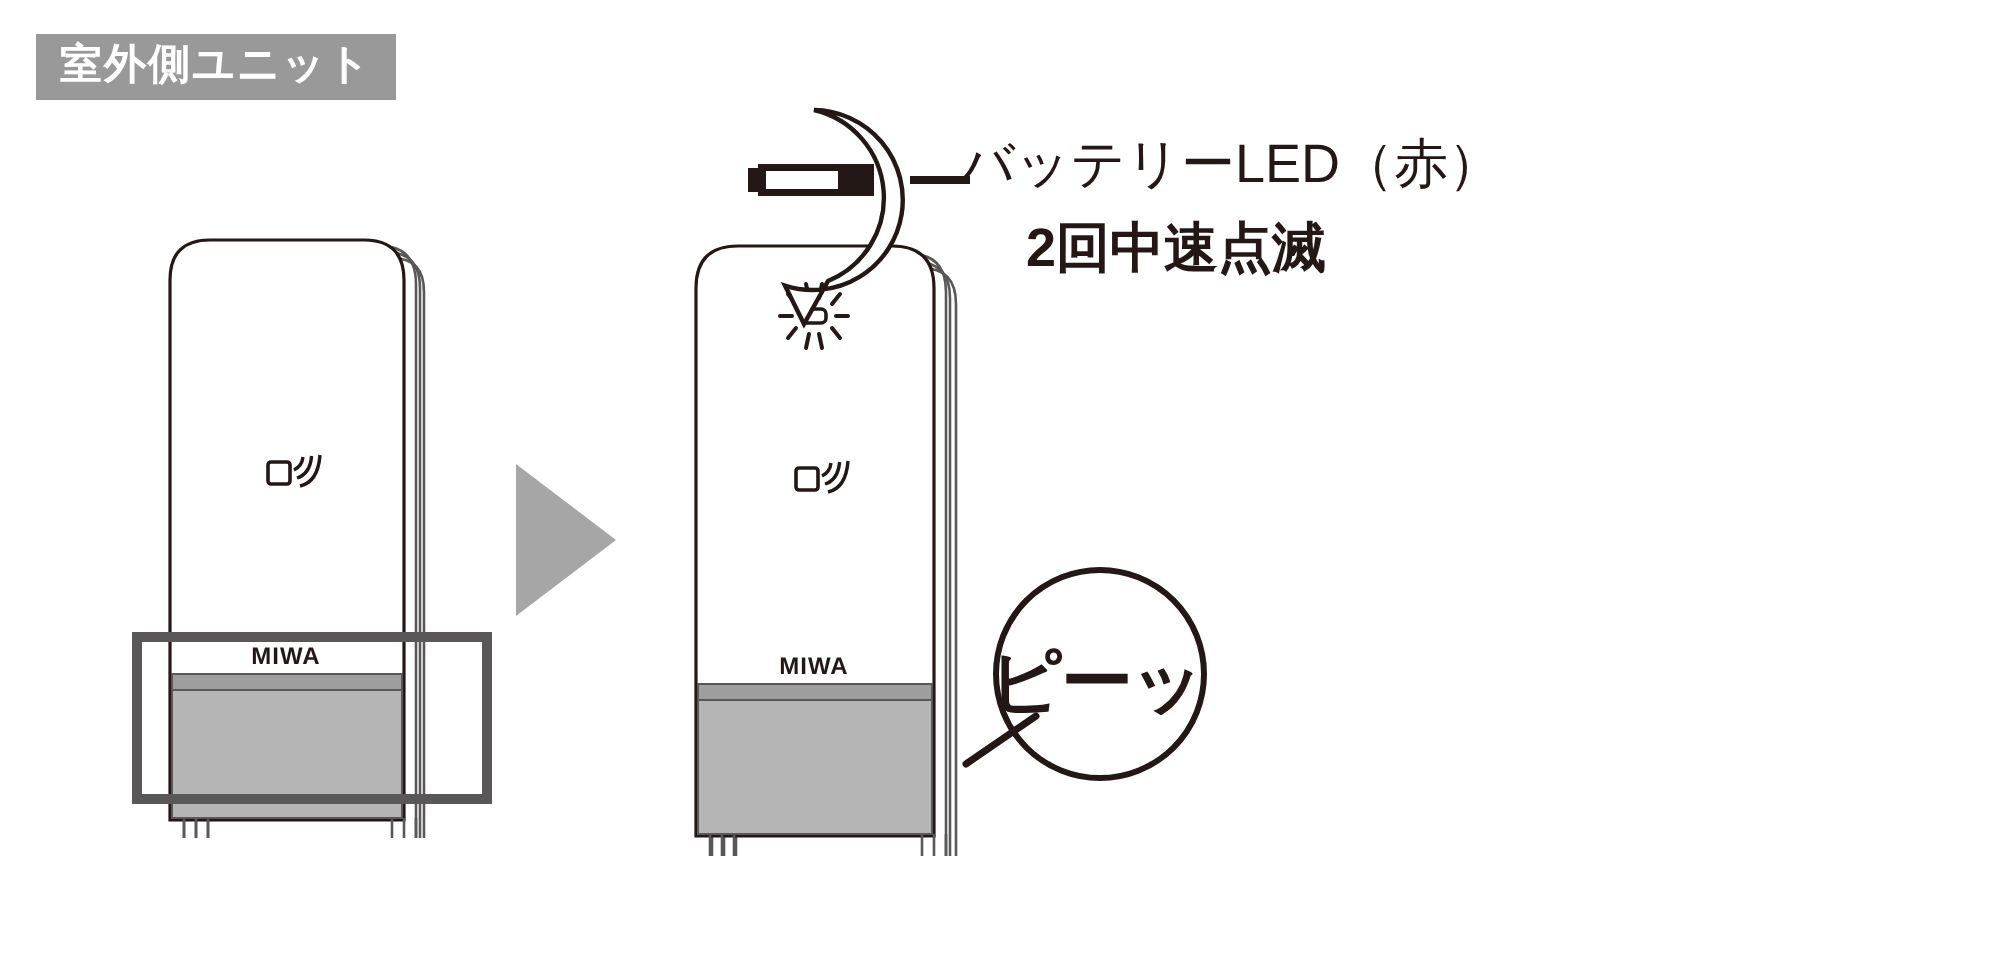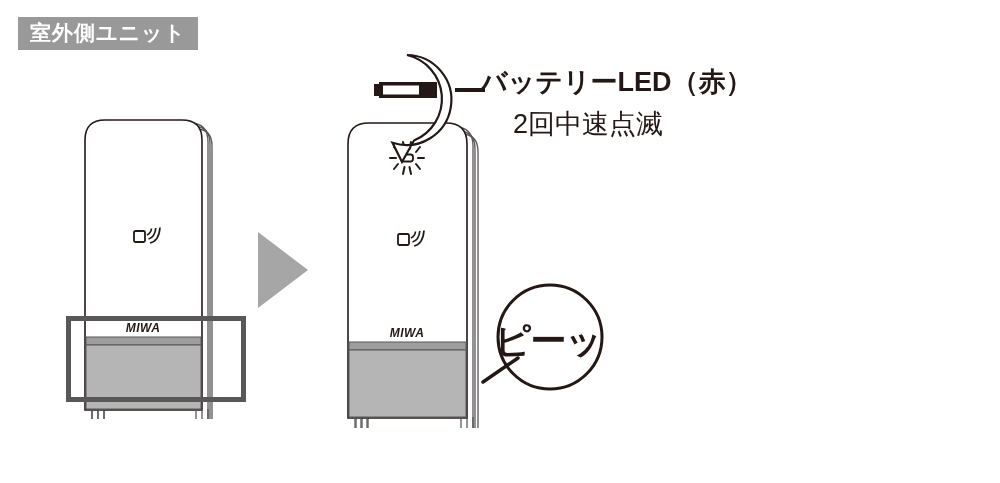--- a/index.html
+++ b/index.html
@@ -27,21 +27,20 @@
     font-weight: bold;
     letter-spacing: 1px;
     padding: 5px 12px 7px 12px;
     line-height: 1;
     white-space: nowrap;
   }
 
   
   .unit {
     position: absolute;
-    font-style: italic;
   }
   .unit svg { display: block; overflow: visible; }
 
   #unit-before { left: 60px; top: 110px; }
   #unit-after  { left: 318px; top: 110px; }
 
   
   #transition-arrow {
     position: absolute;
     left: 258px;
@@ -87,28 +86,28 @@
   #callout-text-block {
     position: absolute;
     left: 470px;
     top: 66px;
     width: 260px;
     text-align: center;
     line-height: 1.25;
   }
   #callout-line-1 {
     font-size: 27px;
-    font-weight: 700;
+    font-weight: 400;
     white-space: nowrap;
     text-align: right;
     padding-left: 10px;
   }
   #callout-line-2 {
     font-size: 27px;
-    font-weight: 400;
+    font-weight: 700;
     white-space: nowrap;
     text-align: center;
     padding-right: 24px;
     margin-top: 8px;
   }
 
   
   #beep-callout {
     position: absolute;
     left: 478px;

